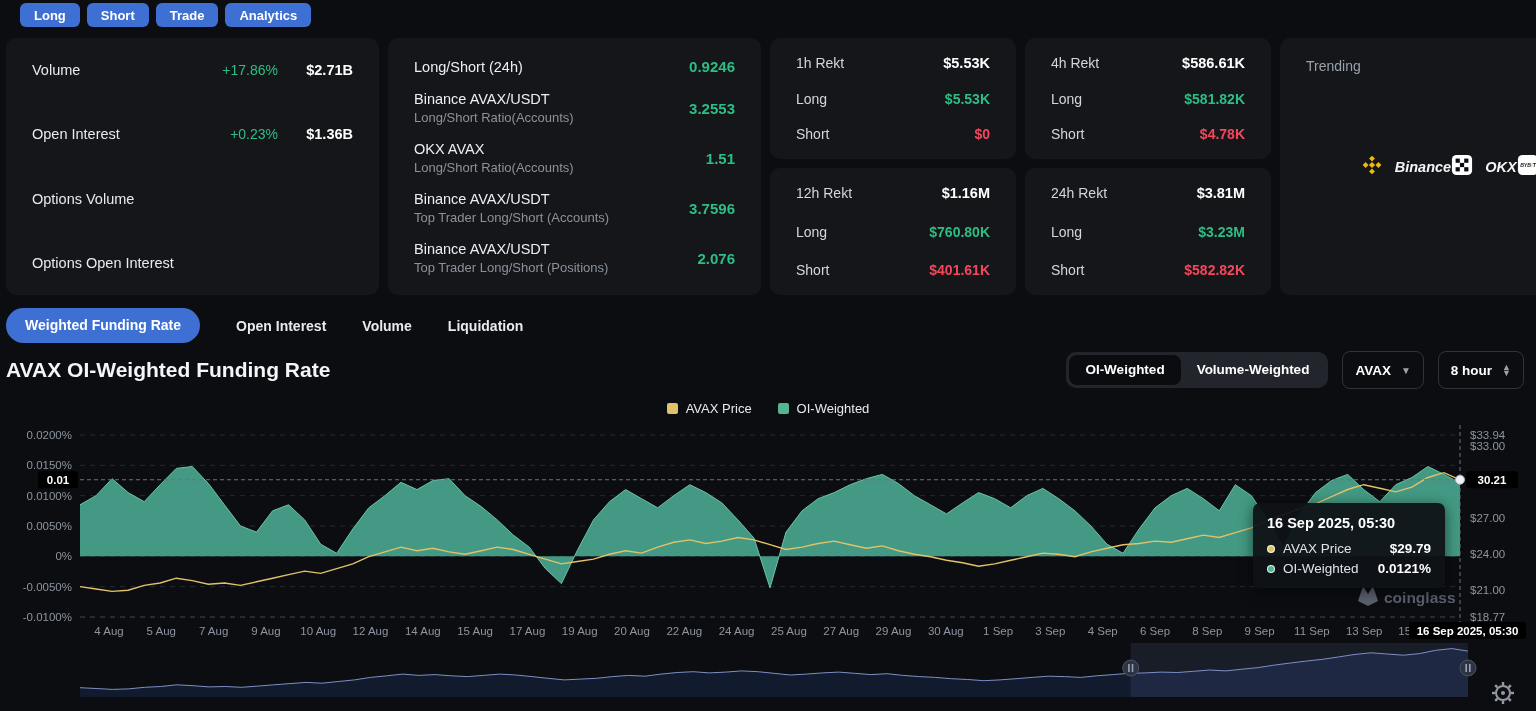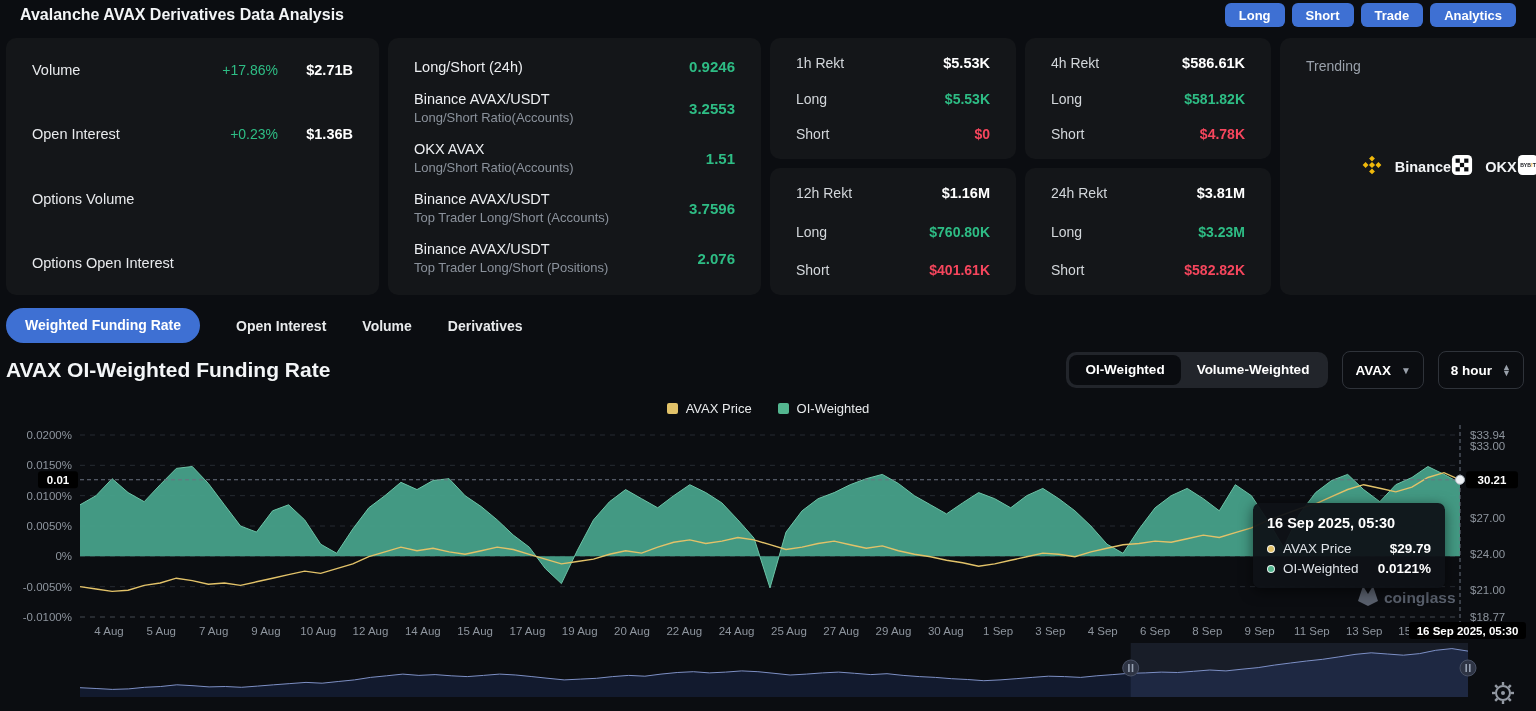--- a/index.html
+++ b/index.html
@@ -34,21 +34,21 @@
 
   .rekt-card{padding:17px 26px;display:flex;flex-direction:column;justify-content:space-between;}
   .rekt-row{display:flex;align-items:center;justify-content:space-between;font-size:14px;}
   .rekt-label{color:#d3d7db;}
   .rekt-total{color:#fff;font-weight:700;font-size:14.5px;}
   .rekt-long{color:#2ebd85;font-weight:600;}
   .rekt-short{color:#f6465d;font-weight:600;}
 
   .trend-card{padding:20px 26px;display:flex;flex-direction:row;justify-content:space-between;}
   .trend-title{font-size:14px;color:#9aa1ab;}
-  .trend-item{display:flex;align-items:center;gap:12px;cursor:pointer;}
+  .trend-item{display:flex;align-items:center;gap:12px;cursor:pointer;font-style:italic;}
   .trend-name{font-size:14.5px;font-weight:700;color:#f2f4f6;}
   .ex-icon{width:22px;height:22px;flex:0 0 22px;}
 
   
   .tabs{display:flex;align-items:center;gap:36px;margin:13px 6px 0;height:35px;}
   .tab{font-size:14px;font-weight:700;color:#e8eaec;cursor:pointer;}
   .tab.active{background:#3e70d3;color:#fff;border-radius:18px;height:35px;line-height:35px;padding:0 19px;}
 
   
   .chart-header{display:flex;justify-content:space-between;align-items:center;margin:7px 12px 0 6px;height:40px;}
@@ -76,21 +76,20 @@
   .tt-date{font-size:14.5px;font-weight:700;color:#fff;margin-bottom:10px;}
   .tt-row{display:flex;align-items:center;font-size:13.5px;margin-top:5px;}
   .tt-dot{width:8px;height:8px;border-radius:50%;margin-right:8px;border:1px solid rgba(255,255,255,.85);}
   .tt-label{color:#dfe3e8;}
   .tt-val{margin-left:auto;font-weight:700;color:#fff;}
 </style>
 </head>
 <body>
 
 <div class="topbar">
-  <div class="page-title">Avalanche AVAX Derivatives Data Analysis</div>
   <div class="topbar-buttons" id="topButtons">
       <button class="tb-btn">Long</button>
       <button class="tb-btn">Short</button>
       <button class="tb-btn">Trade</button>
       <button class="tb-btn">Analytics</button>
     </div>
 </div>
 
 <div class="cards">
   <div class="card ov-card" id="ovCard">
@@ -252,21 +251,21 @@
           </svg></span>
         <span class="trend-name">Bitfinex</span>
       </div>
     </div>
 </div>
 
 <div class="tabs" id="tabs">
     <div class="tab active">Weighted Funding Rate</div>
     <div class="tab">Open Interest</div>
     <div class="tab">Volume</div>
-    <div class="tab">Derivatives</div>
+    <div class="tab">Liquidation</div>
   </div>
 
 <div class="chart-header">
   <div class="chart-title">AVAX OI-Weighted Funding Rate</div>
   <div class="chart-controls">
     <div class="segmented" id="segmented">
         <div class="seg active">OI-Weighted</div>
         <div class="seg">Volume-Weighted</div>
       </div>
     <div class="select">

